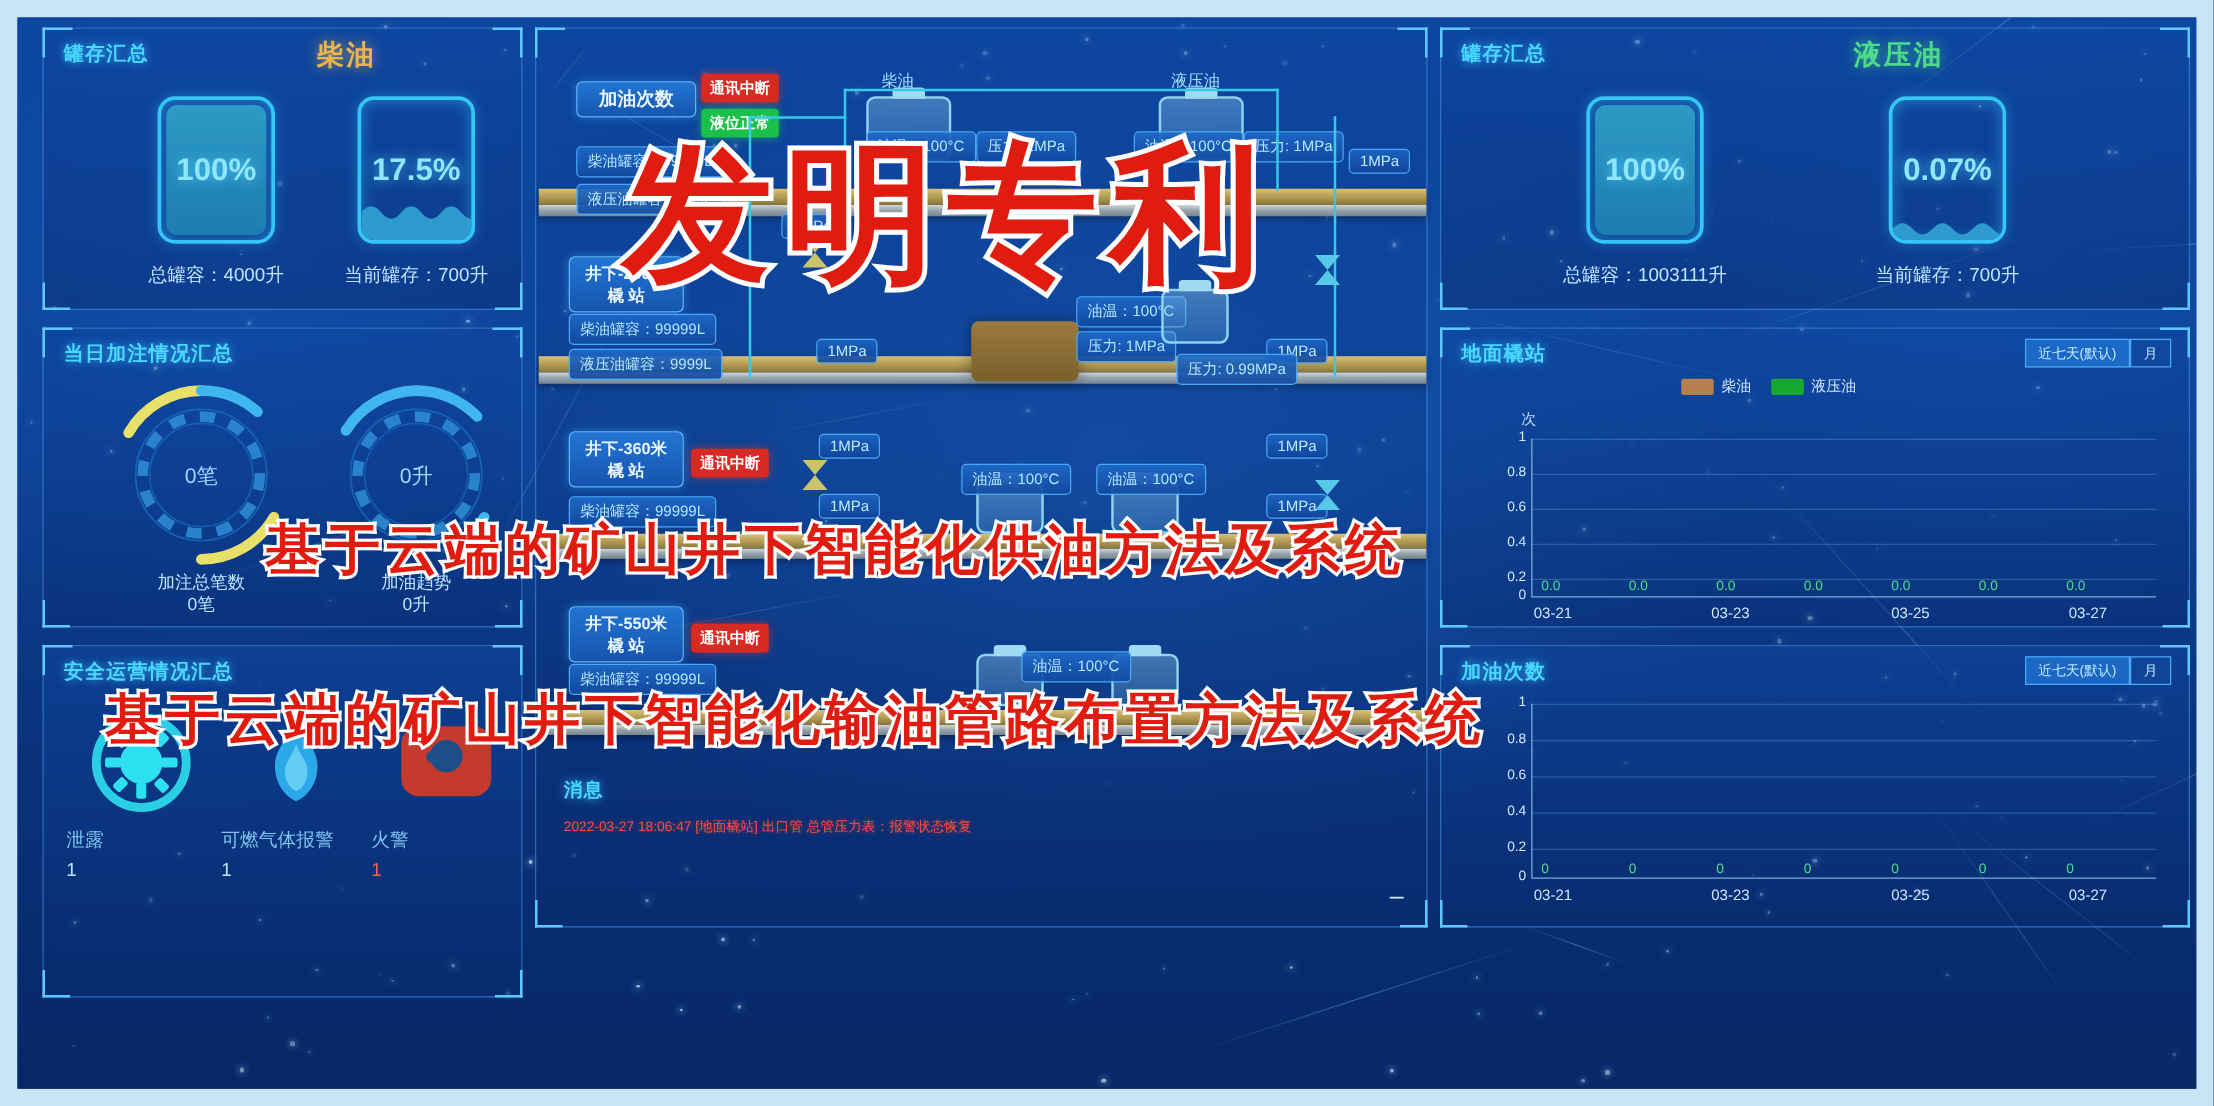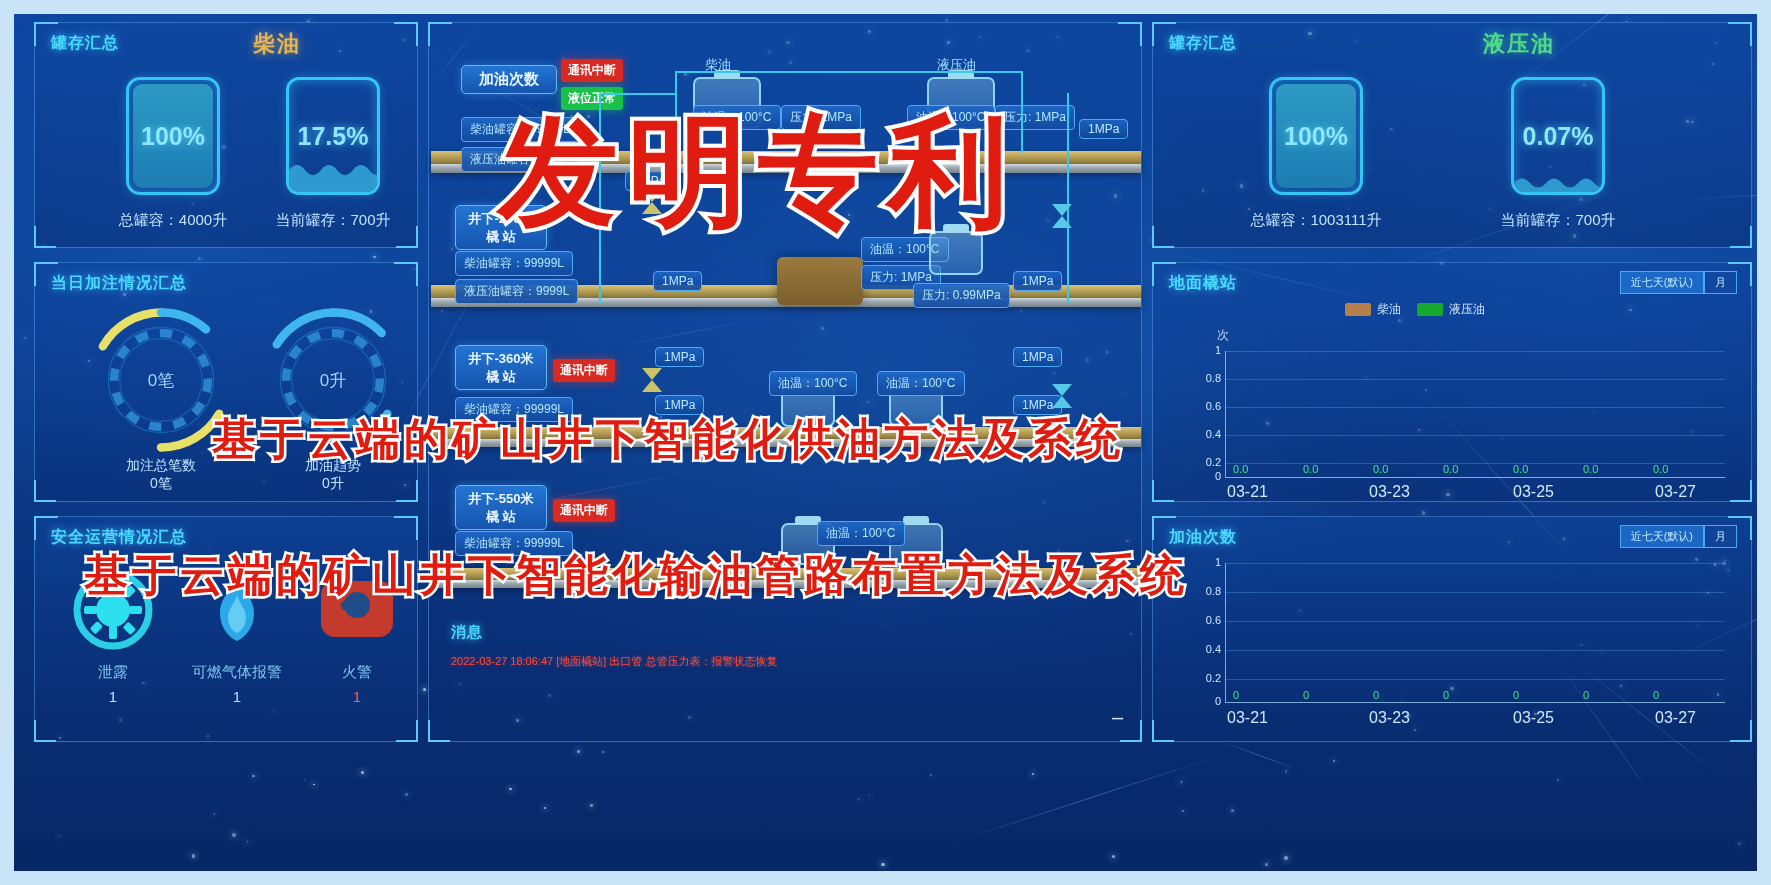--- a/index.html
+++ b/index.html
@@ -58,21 +58,21 @@
   .oilname.diesel{color:#e8b553;text-shadow:0 0 10px rgba(230,175,70,.7);}
   .oilname.hyd{color:#4fd98a;text-shadow:0 0 10px rgba(70,220,140,.7);}
 
   
   .gaugewrap{position:absolute;text-align:center;}
   .gauge{width:150px;height:150px;position:relative;}
   .gcenter{position:absolute;inset:0;display:flex;align-items:center;justify-content:center;color:#9fd8ff;font-size:17px;}
   .gcap{margin-top:2px;color:#bfe4ff;font-size:14px;line-height:1.25;}
 
   
-  .safeitem{position:absolute;text-align:center;width:120px;}
+  .safeitem{position:absolute;width:120px;}
   .safelabel{color:#7fc4f0;font-size:15px;margin-top:8px;}
   .safenum{color:#b9e2ff;font-size:15px;margin-top:6px;}
   .safenum.alarm{color:#ff5a4a;}
 
   
   .stationbox{position:absolute;background:linear-gradient(180deg,rgba(36,120,215,.95),rgba(22,86,175,.95));
     border:1px solid #5fb8ff;border-radius:5px;color:#eaf6ff;font-size:13px;font-weight:bold;
     padding:4px 8px;text-align:center;white-space:nowrap;box-shadow:0 0 8px rgba(70,180,255,.4);}
   .infobox{position:absolute;background:linear-gradient(180deg,rgba(30,105,200,.92),rgba(18,74,160,.92));
     border:1px solid #4aa8f5;border-radius:4px;color:#b4e6ff;font-size:12px;padding:3px 8px;white-space:nowrap;}
@@ -96,21 +96,21 @@
 
   
   .chartbtns{position:absolute;display:flex;gap:0;}
   .cbtn{border:1px solid #4aa8f5;color:#bfe9ff;font-size:11px;padding:3px 10px;background:rgba(18,74,160,.55);}
   .cbtn.active{background:rgba(30,110,205,.85);}
   .legend{position:absolute;display:flex;gap:16px;align-items:center;}
   .lgi{display:flex;gap:6px;align-items:center;color:#cfe9ff;font-size:12px;}
   .swatch{width:26px;height:13px;border-radius:2px;}
   .axlabel{position:absolute;color:#bcdcf5;font-size:12px;}
   .ytick{position:absolute;color:#cfe9ff;font-size:11px;text-align:right;}
-  .xtick{position:absolute;color:#cfe9ff;font-size:16px;}
+  .xtick{position:absolute;color:#cfe9ff;font-size:12px;}
   .pointlbl{position:absolute;color:#49e08a;font-size:11px;}
   .grid{position:absolute;background:rgba(120,190,250,.28);height:1px;}
   .axis{position:absolute;background:rgba(160,215,255,.75);}
 
   
   .wm{position:absolute;color:#e01b10;font-weight:bold;white-space:nowrap;
      -webkit-text-stroke:5px #ffffff;paint-order:stroke fill;
      text-shadow:0 0 2px rgba(255,255,255,.9);letter-spacing:4px;}
   .wm-big{font-size:120px;letter-spacing:10px;-webkit-text-stroke:8px #ffffff;}
   .wm-mid{font-size:44px;}
@@ -391,21 +391,21 @@
           <path d="M138,116 a72,72 0 0 1 -20,24" fill="none" stroke="#3fb6ef" stroke-width="9" stroke-linecap="round"></path>
         </svg>
         <div class="gcenter" style="top:0;height:150px;">0升</div>
         <div class="gcap">
           <div>加油趋势</div>
           <div>0升</div>
         </div>
       </div>
     </div>
 
-    <div class="panel" style="left:20px;top:502px;width:384px;height:226px;">
+    <div class="panel" style="left:20px;top:502px;width:384px;height:282px;">
       <span class="c3"></span>
         <span class="c4"></span>
       <div class="ptitle">安全运营情况汇总</div>
 
       <div class="safeitem" style="left:18px;top:48px;">
         <svg width="90" height="90" viewBox="0 0 90 90" style="display:block;margin:0 auto;">
           <circle cx="45" cy="45" r="36" fill="none" stroke="#2de0f0" stroke-width="7" opacity=".9"></circle>
           <g fill="#2de0f0">
             <circle cx="45" cy="45" r="17"></circle>
             <rect x="41" y="16" width="8" height="13" rx="2"></rect>
@@ -509,21 +509,21 @@
 
       <div class="stationbox" style="left:26px;top:182px;width:92px;line-height:1.35;">
         <div>井下-200米</div>
         <div>橇  站</div>
       </div>
       <div class="infobox" style="left:26px;top:228px;">柴油罐容：99999L</div>
       <div class="infobox" style="left:26px;top:256px;">液压油罐容：9999L</div>
       <div class="machine" style="left:348px;top:234px;width:86px;height:48px;"></div>
       <div class="infobox" style="left:432px;top:242px;">压力: 1MPa</div>
       <div class="infobox" style="left:432px;top:214px;">油温：100°C</div>
-      <div class="infobox" style="left:484px;top:260px;">压力: 0.99MPa</div>
+      <div class="infobox" style="left:512px;top:260px;">压力: 0.99MPa</div>
       <div class="tankico" style="left:500px;top:208px;width:54px;height:44px;">
           <div class="cap"></div>
         </div>
 
       <div class="stationbox" style="left:26px;top:322px;width:92px;line-height:1.35;">
         <div>井下-360米</div>
         <div>橇  站</div>
       </div>
       <div class="badge red" style="left:124px;top:336px;">通讯中断</div>
       <div class="infobox" style="left:26px;top:374px;">柴油罐容：99999L</div>

